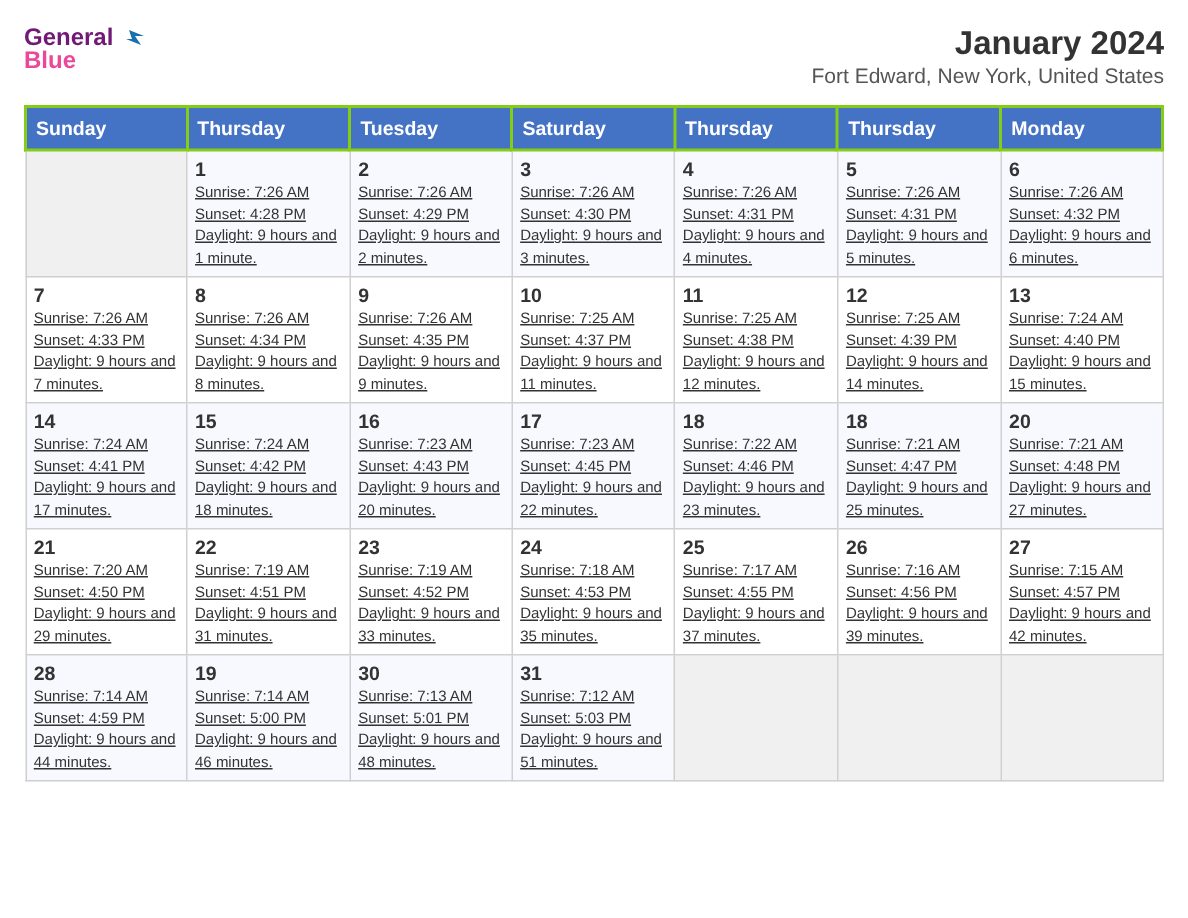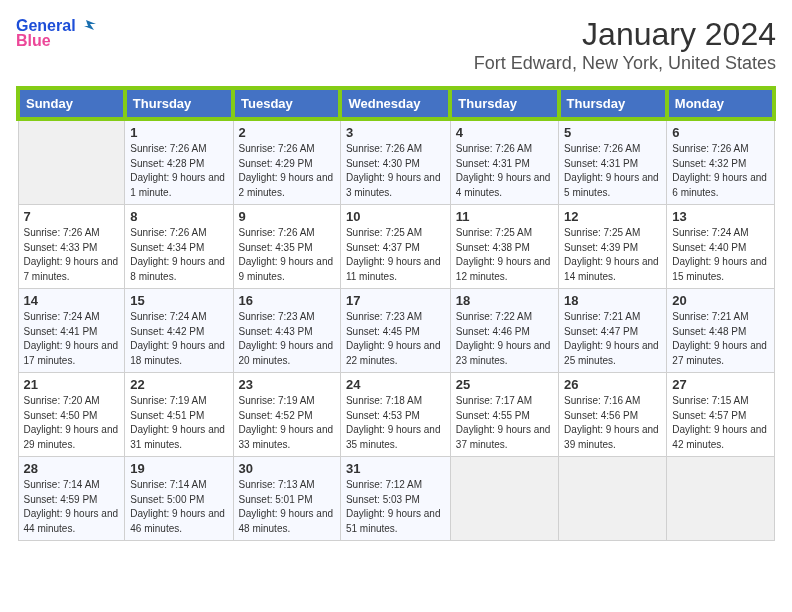--- a/index.html
+++ b/index.html
@@ -18,41 +18,41 @@
     }
     .logo {
       display: flex;
       align-items: center;
       gap: 4px;
     }
     .title-block {
       text-align: right;
     }
     .month-year {
-      font-size: 32px;
-      font-weight: normal;
+      font-size: 22px;
+      font-weight: bold;
       color: #333;
     }
     .location {
-      font-size: 18px;
+      font-size: 14px;
       color: #555;
     }
     table {
       width: 100%;
       border-collapse: collapse;
       font-size: 11px;
     }
     thead tr th {
       background-color: #4472c4;
       color: #fff;
       padding: 6px 6px;
       text-align: left;
       font-size: 13px;
       font-weight: bold;
-      border: 4px solid #84cc16;
+      border: 2px solid #84cc16;
     }
     tbody tr td {
       border: 1px solid #d0d0d0;
       vertical-align: top;
       padding: 4px 5px;
       width: 113px;
       min-height: 70px;
       background: #fff;
     }
     tbody tr:nth-child(odd) td {
@@ -65,53 +65,54 @@
       font-size: 13px;
       font-weight: bold;
       color: #333;
       display: block;
       margin-bottom: 2px;
     }
     .day-info {
       font-size: 10px;
       color: #333;
       line-height: 1.45;
+      text-decoration: underline;
     }
     .empty-cell {
       background: #f0f0f0 !important;
     }
   </style>
 </head>
 <body>
 
 <div class="header">
   <div class="logo">
   <div style="display:flex;flex-direction:column;align-items:flex-start;gap:0">
     <div style="display:flex;align-items:center;gap:0">
-      <span style="font-size:16px;font-weight:bold;color:#1d4ed8;font-family:Arial">General</span>
+      <span style="font-size:16px;font-weight:bold;color:#701a75;font-family:Arial">General</span>
       <svg width="20" height="20" viewBox="0 0 20 20" style="margin-left:2px">
         <polygon points="8,4 18,8 12,8 16,14 6,10 10,10" fill="#1a6faf"></polygon>
       </svg>
     </div>
     <span style="font-size:16px;font-weight:bold;color:#ec4899;font-family:Arial;margin-top:-4px">Blue</span>
   </div>
 </div>
   <div class="title-block">
     <div class="month-year">January 2024</div>
     <div class="location">Fort Edward, New York, United States</div>
   </div>
 </div>
 
 <table>
   <thead>
     <tr>
     <th>Sunday</th>
         <th>Thursday</th>
         <th>Tuesday</th>
-        <th>Wednesday</th>
+        <th>Saturday</th>
         <th>Thursday</th>
         <th>Thursday</th>
         <th>Monday</th>
       </tr>
   </thead>
   <tbody id="calendar-body">
   <tr>
         <td class="empty-cell"></td>
         <td>
         <span class="day-number">1</span>

